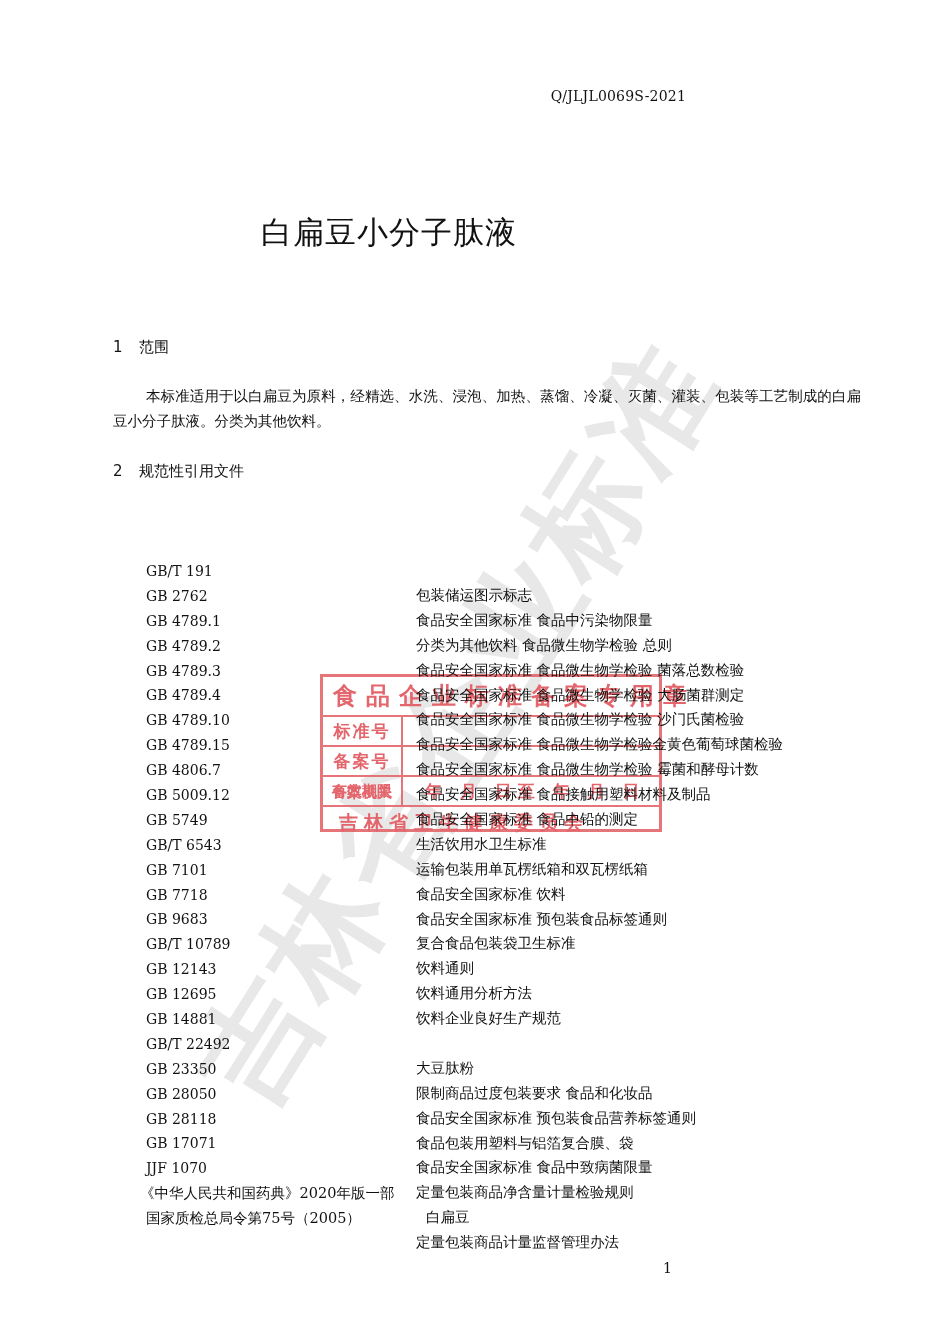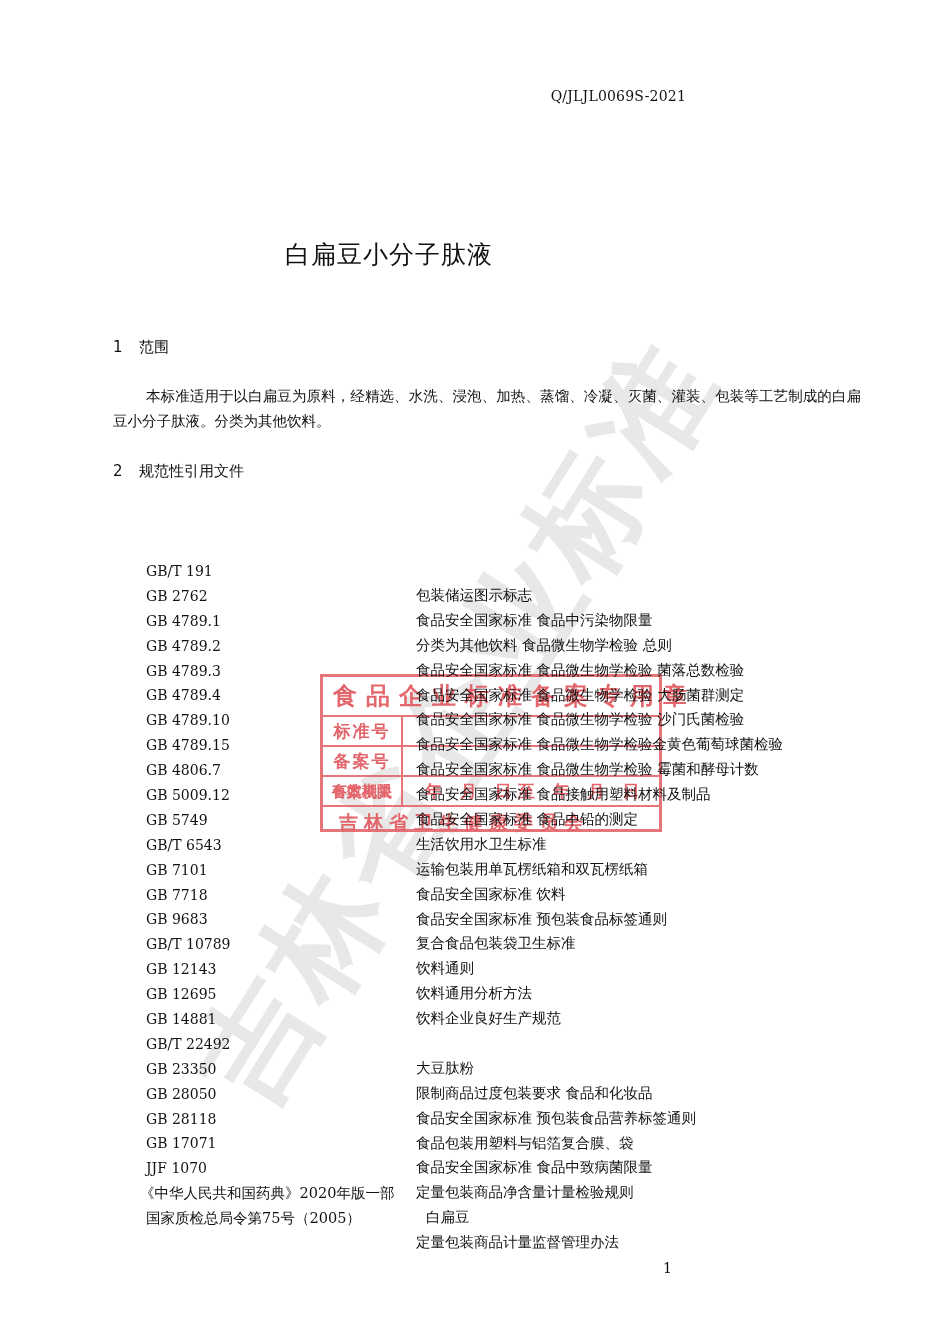--- a/index.html
+++ b/index.html
@@ -24,24 +24,24 @@
       position: absolute;
       right: 92px;
       top: 88px;
       font-family: "DejaVu Serif", "Liberation Serif", serif;
       font-size: 14px;
       letter-spacing: 0.2px;
     }
     .doc-title {
       position: absolute;
       left: 0; right: 0;
-      top: 238px;
+      top: 212px;
       text-align: center;
       font-family: "DejaVu Sans", "Liberation Sans", sans-serif;
-      font-size: 25px;
+      font-size: 31px;
       letter-spacing: 1px;
     }
     .section-heading {
       position: absolute;
       left: 113px;
       font-family: "DejaVu Sans", "Liberation Sans", sans-serif;
       font-size: 15px;
     }
     .section-heading .num {
       display: inline-block;

